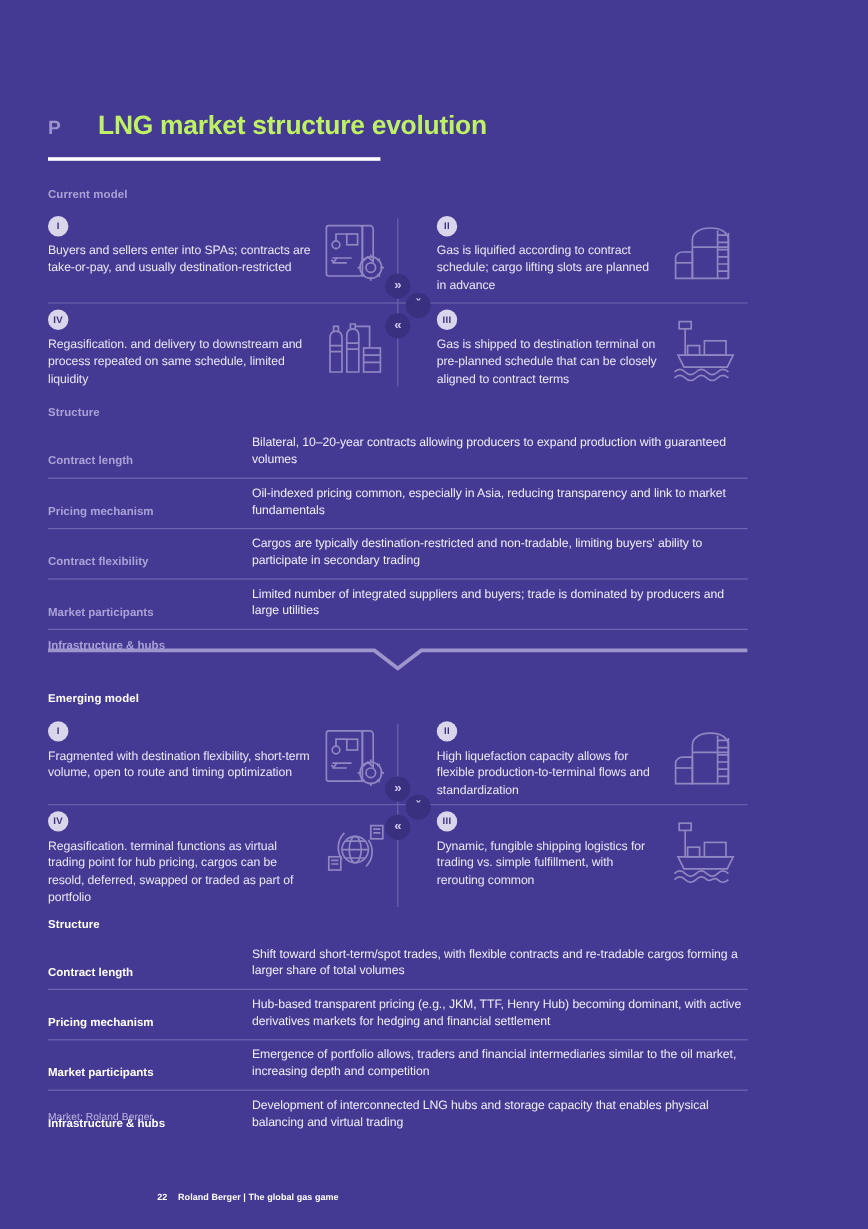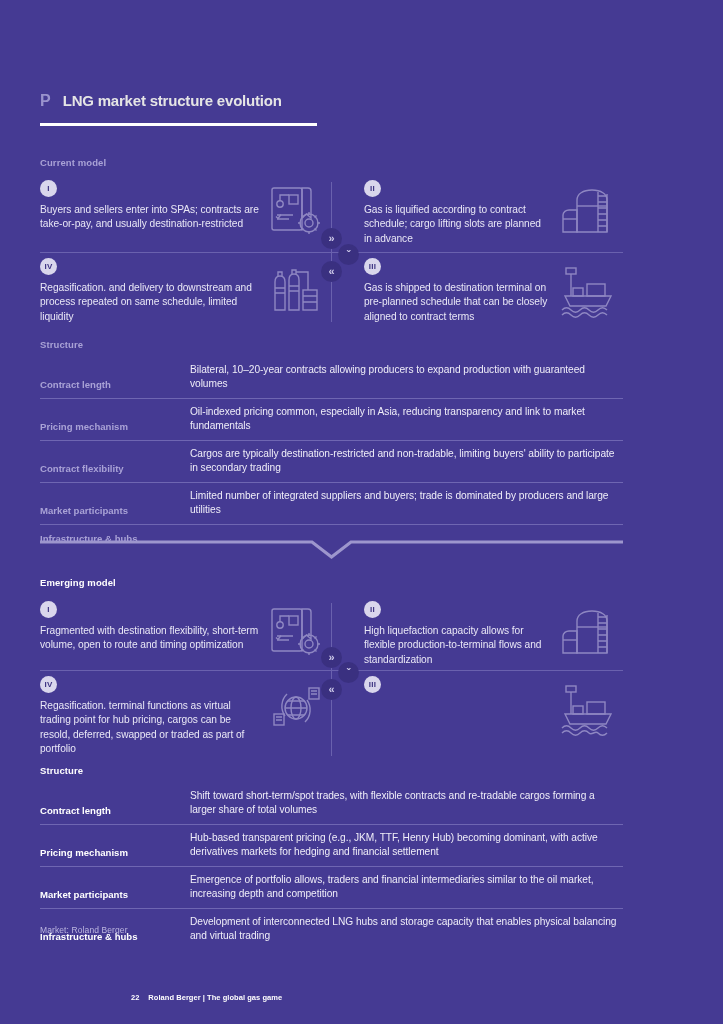--- a/index.html
+++ b/index.html
@@ -8,21 +8,21 @@
     background: #453a93;
     font-family: "Liberation Sans", sans-serif;
     overflow: hidden;
   }
   .page { position: relative; width: 723px; height: 1024px; background: #453a93; }
 
   
   .header { position: absolute; left: 40px; top: 92px; width: 280px; }
   .header-row { display: flex; align-items: baseline; gap: 12px; }
   .page-letter { font-size: 16px; font-weight: 700; color: #9a93cd; letter-spacing: 0; }
-  .page-title { font-size: 15px; font-weight: 700; color: #e5e5e5; letter-spacing: -0.2px; white-space: nowrap; }
+  .page-title { font-size: 22px; font-weight: 700; color: #bef264; letter-spacing: -0.2px; white-space: nowrap; margin-left: 19px; }
   .title-rule { margin-top: 13px; width: 277px; height: 3px; background: #ffffff; }
 
   
   .section-label {
     position: absolute; font-size: 9.5px; font-weight: 700; color: #a9a2d6; letter-spacing: 0.1px;
   }
   .section-label.white { color: #ffffff; }
 
   
   .quad { position: absolute; left: 40px; width: 583px; }
@@ -57,21 +57,21 @@
   }
 
   
   .struct { position: absolute; left: 40px; width: 583px; }
   .struct .srow { position: relative; display: flex; padding: 6px 0 7px 0; border-top: 1px solid #6f66b2; align-items: flex-end; }
   .struct .srow:first-child { border-top: none; }
   .skey {
     width: 150px; flex: 0 0 150px; font-size: 9.6px; font-weight: 700;
     color: #a9a2d6; line-height: 13px; padding-top: 1px;
   }
-  .sval { flex: 1; font-size: 10.2px; line-height: 14px; color: #efedf8; letter-spacing: -0.05px; }
+  .sval { flex: 1; font-size: 10.2px; line-height: 14px; color: #efedf8; letter-spacing: -0.05px; margin-left: 20px; }
   .struct.emerging .skey { color: #ffffff; }
 
   
   .sep { position: absolute; left: 40px; width: 583px; height: 22px; }
   .sep svg { display: block; width: 583px; height: 22px; }
 
   
   .source { position: absolute; left: 40px; font-size: 8.5px; color: #bdb7e0; letter-spacing: 0.1px; }
   .footer { position: absolute; left: 131px; display: flex; gap: 9px; align-items: baseline; margin-top: 12px; }
   .footer .pg { font-size: 7.5px; font-weight: 700; color: #ffffff; }
@@ -269,20 +269,21 @@
             <rect x="9" y="36" width="10" height="11"></rect>
             <path d="M11 39h6M11 42h6"></path>
           </svg>
         </div>
       </div>
     </div>
 
     <div class="cell" style="left:292px; top:79px;">
       <div class="inner" style="padding-left:32px;">
         <div class="num-badge">III</div>
+        <div class="cell-text">Dynamic, fungible shipping logistics for trading vs. simple fulfillment, with rerouting common</div>
         <div class="cell-icon">
           <svg viewBox="0 0 62 58" fill="none" stroke="#bcb6e0" stroke-width="1.4">
             <path d="M8 36h46l-5 10H13z"></path>
             <rect x="30" y="24" width="18" height="12"></rect>
             <rect x="16" y="28" width="10" height="8"></rect>
             <path d="M14 36V14"></path>
             <rect x="9" y="8" width="10" height="6"></rect>
             <path d="M5 50c3-3 6-3 9 0s6 3 9 0 6-3 9 0 6 3 9 0 6-3 9 0"></path>
             <path d="M5 55c3-3 6-3 9 0s6 3 9 0 6-3 9 0 6-3 9 0 6 3 9 0"></path>
           </svg>

